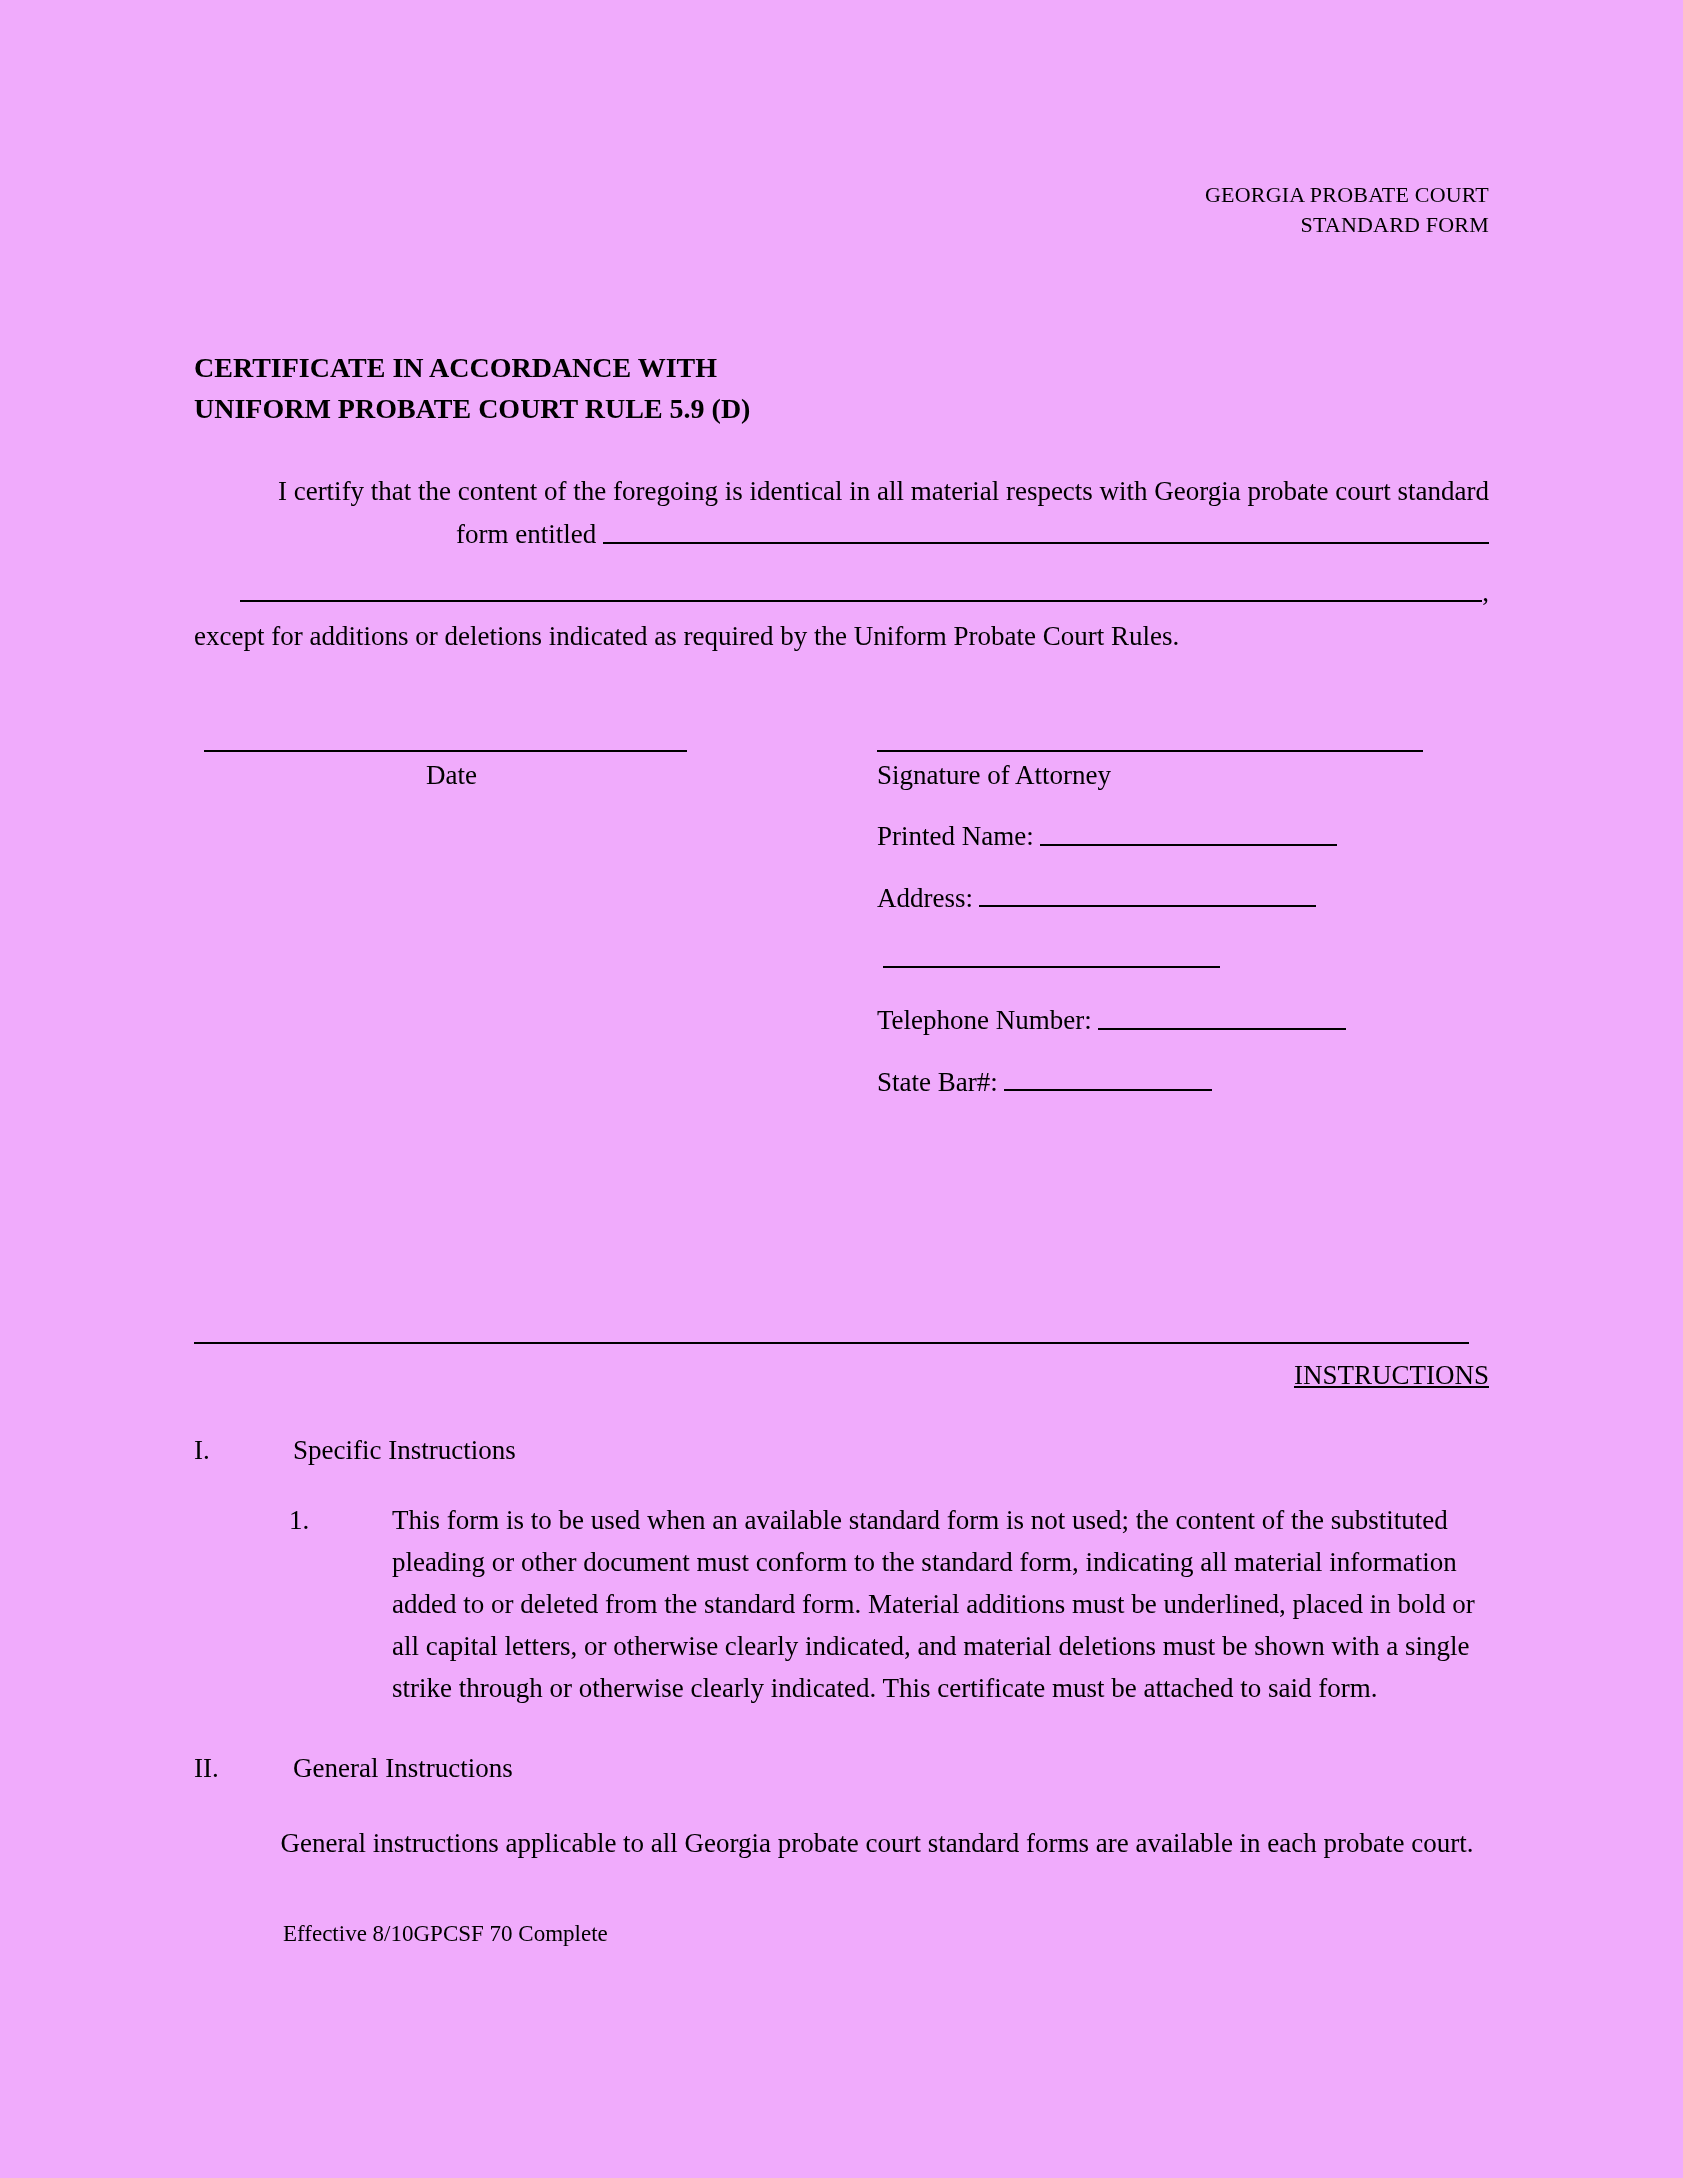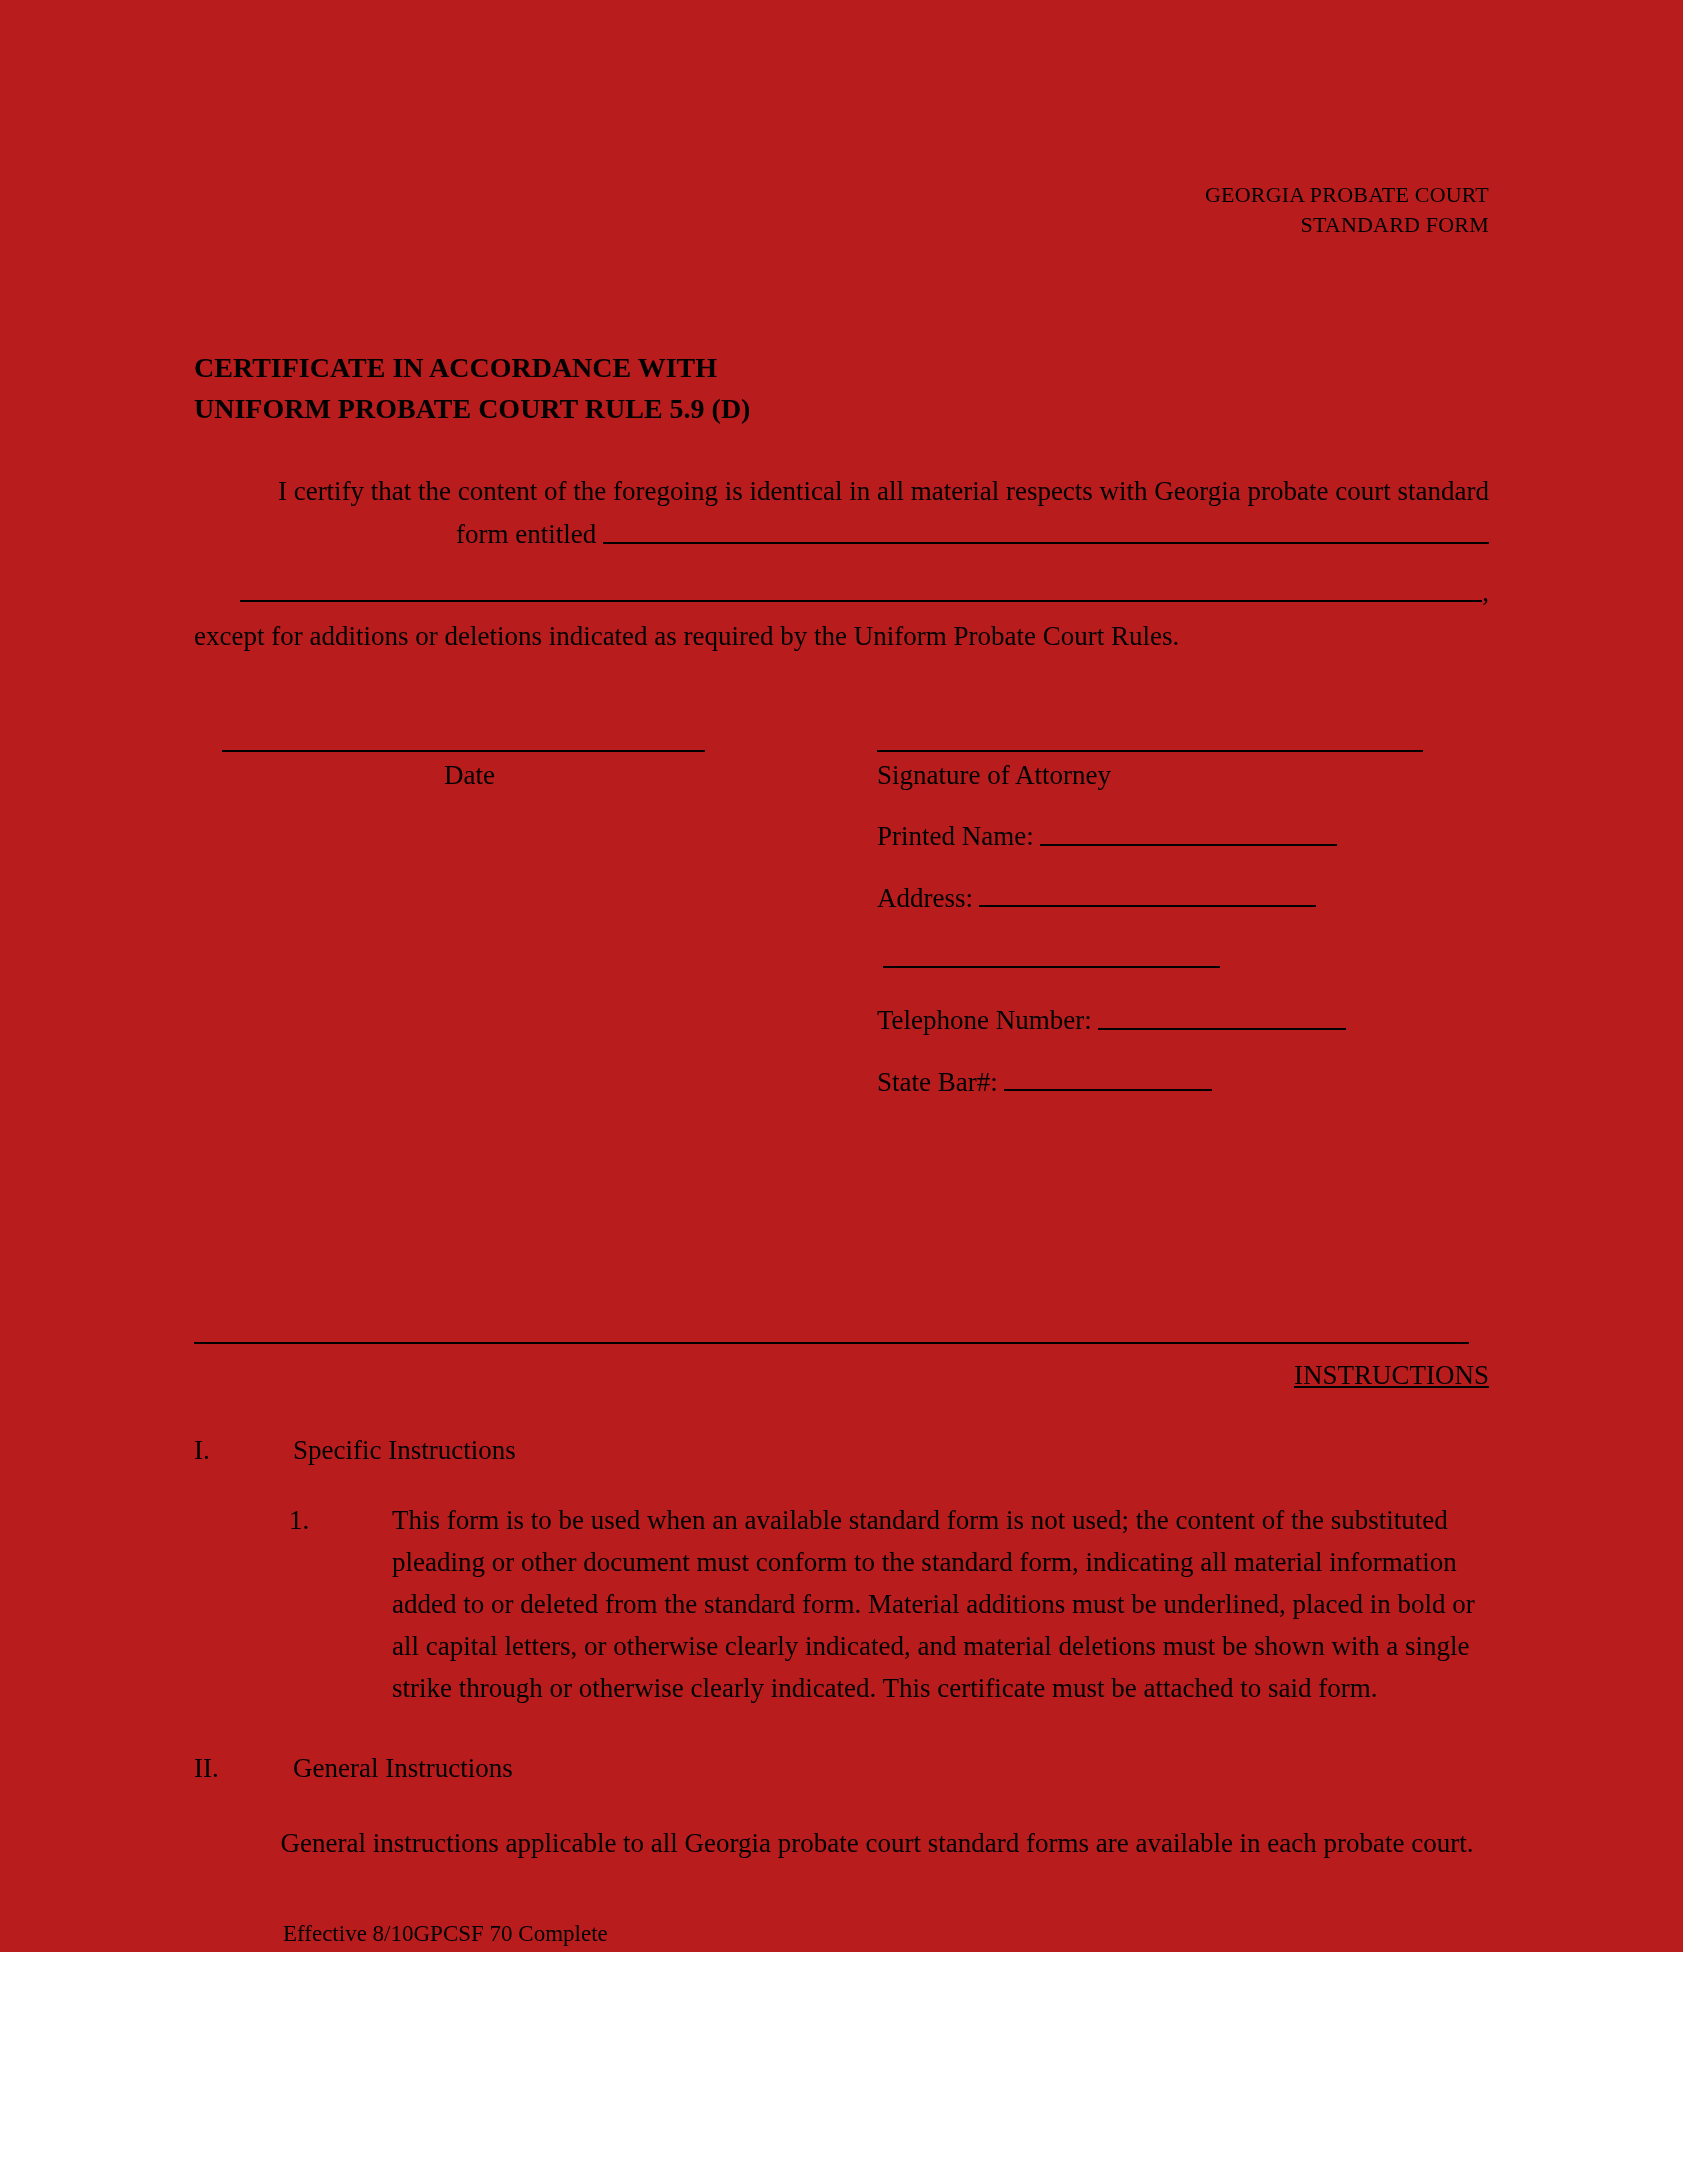--- a/index.html
+++ b/index.html
@@ -7,22 +7,22 @@
     padding: 0;
     background: #ffffff;
   }
   body {
     font-family: "Liberation Serif", "DejaVu Serif", serif;
     color: #000000;
   }
   .page {
     position: relative;
     width: 1683px;
-    height: 1952px;
-    background: #b91c1c;
+    height: 2178px;
+    background: #f0abfc;
     box-sizing: border-box;
     padding: 9px;
     overflow: hidden;
   }
   .content {
     position: absolute;
     left: 194px;
     top: 0;
     width: 1295px;
   }
@@ -71,21 +71,21 @@
   }
 
   
   .sig-area {
     position: relative;
     margin-top: 91px;
     height: 327px;
   }
   .sig-left {
     position: absolute;
-    left: 28px;
+    left: 10px;
     top: 0;
     width: 495px;
   }
   .sig-right {
     position: absolute;
     left: 683px;
     top: 0;
     width: 594px;
   }
   .rule {

